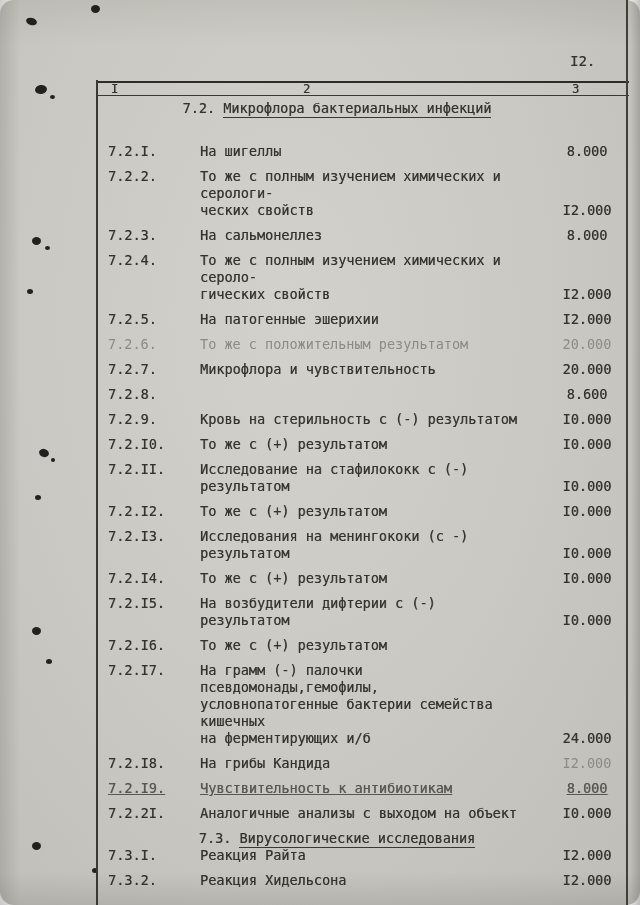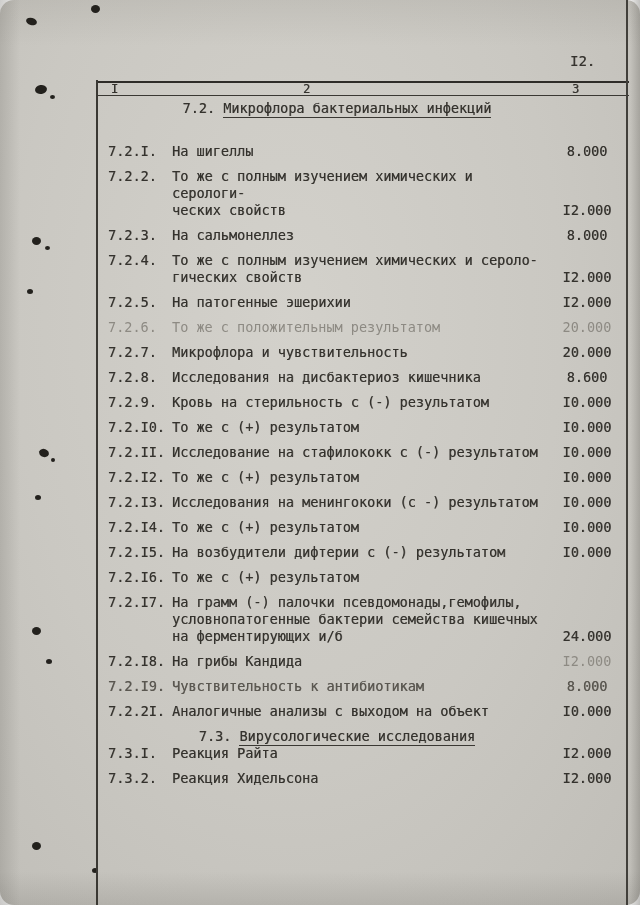--- a/index.html
+++ b/index.html
@@ -19,26 +19,26 @@
   .vline-left{position:absolute;left:96px;top:80px;width:2px;height:825px;background:#3a3833;}
   .vline-right{position:absolute;left:626px;top:0;width:2px;height:905px;background:#413f3a;}
   .colnum{position:absolute;top:83px;font-size:12px;line-height:12px;}
   .col1{left:111px;} .col2{left:303px;} .col3{left:572px;}
   .pageno{position:absolute;left:570px;top:53px;font-size:14px;}
   
   .content{position:absolute;left:108px;top:100px;width:508px;font-size:13.5px;line-height:17px;}
   .section-title{text-align:center;padding-right:50px;margin-bottom:26px;white-space:nowrap;}
   .section-title.second{margin-top:8px;margin-bottom:0;}
   .u{border-bottom:1.5px solid #3a3833;padding-bottom:1px;}
-  .row{display:flex;align-items:flex-start;margin-bottom:8px;}
+  .row{display:flex;align-items:flex-start;margin-bottom:8px;gap:28px;}
   .num{flex:none;width:64px;}
   .txt{flex:1;white-space:pre-line;padding-right:6px;}
   .price{flex:none;min-width:58px;text-align:center;margin-left:auto;align-self:flex-end;}
   .dim{color:#8d8a83;text-shadow:none;}
-  .dim2{color:#5a5750;}
+  .dim2{color:#5a5750;text-decoration:underline;}
   
   .speck{position:absolute;background:#23211d;border-radius:50%;}
   .s1{left:26px;top:18px;width:11px;height:7px;transform:rotate(15deg);}
   .s2{left:91px;top:5px;width:9px;height:8px;}
   .s3{left:35px;top:85px;width:12px;height:9px;transform:rotate(-10deg);}
   .s4{left:50px;top:95px;width:5px;height:4px;}
   .s5{left:32px;top:237px;width:9px;height:8px;}
   .s6{left:45px;top:246px;width:5px;height:4px;}
   .s7{left:27px;top:289px;width:6px;height:5px;}
   .s8{left:39px;top:449px;width:10px;height:8px;transform:rotate(20deg);}
@@ -117,21 +117,20 @@
       <span class="txt">То же с положительным результатом</span>
       <span class="price">20.000</span>
     </div>
     <div class="row">
       <span class="num">7.2.7.</span>
       <span class="txt">Микрофлора и чувствительность</span>
       <span class="price">20.000</span>
     </div>
     <div class="row">
       <span class="num">7.2.8.</span>
-      <span class="txt">Исследования на дисбактериоз кишечника</span>
       <span class="price">8.600</span>
     </div>
     <div class="row">
       <span class="num">7.2.9.</span>
       <span class="txt">Кровь на стерильность с (-) результатом</span>
       <span class="price">I0.000</span>
     </div>
     <div class="row">
       <span class="num">7.2.I0.</span>
       <span class="txt">То же с (+) результатом</span>

